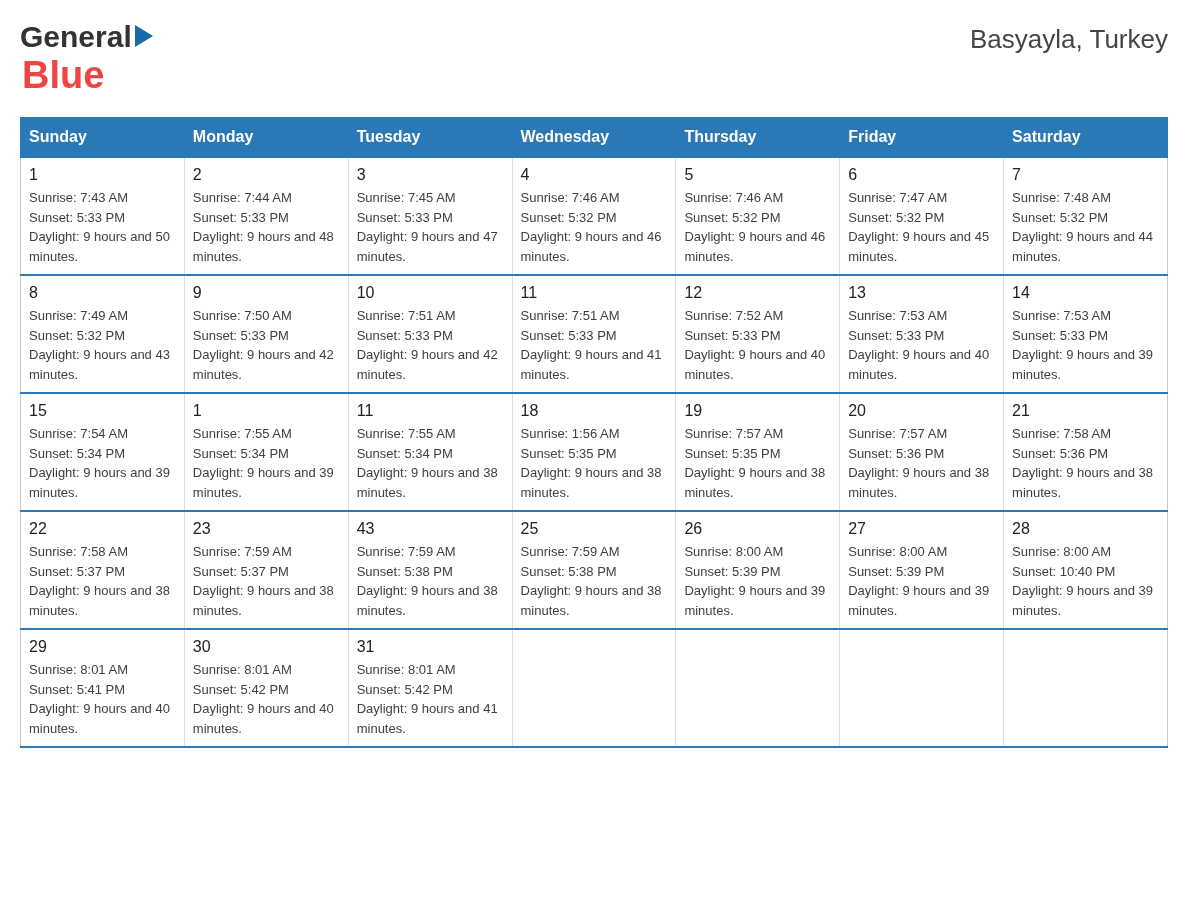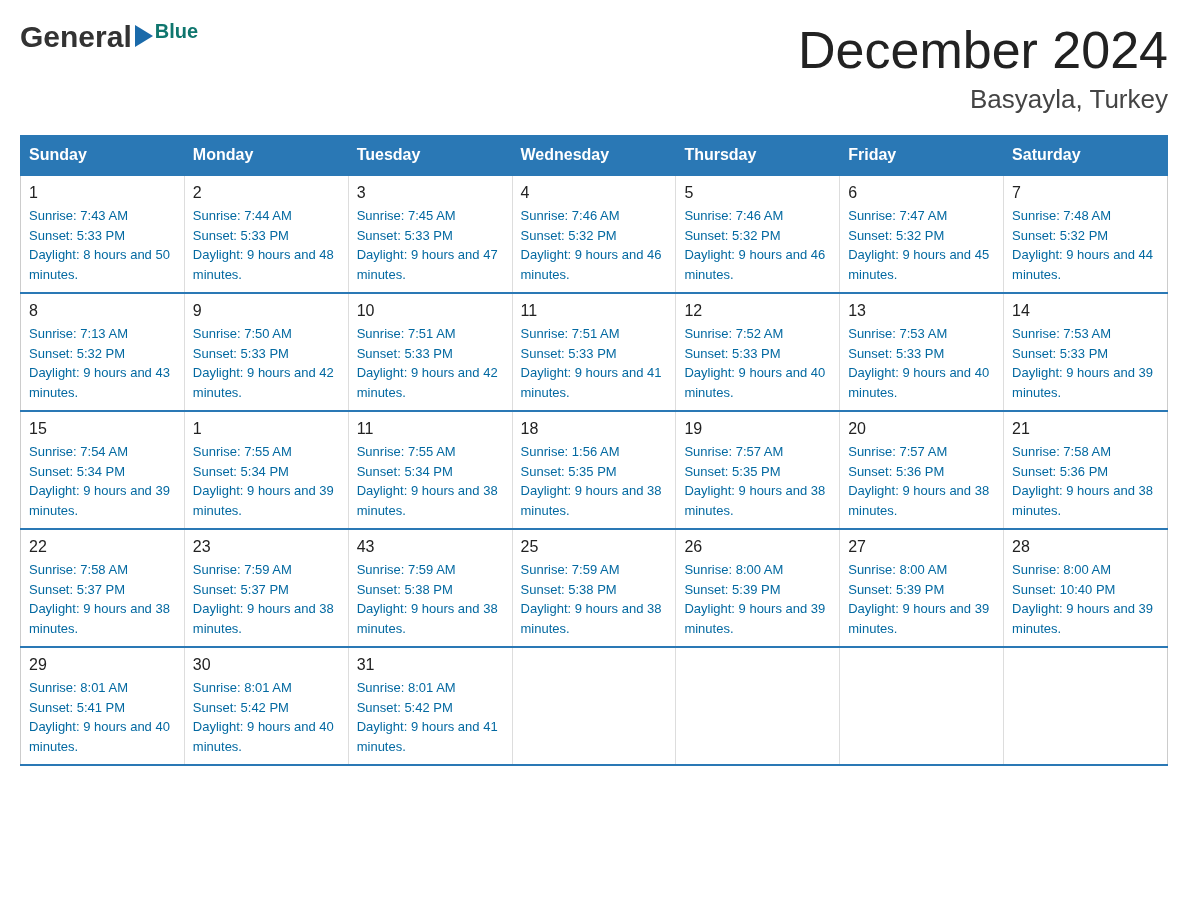--- a/index.html
+++ b/index.html
@@ -11,20 +11,21 @@
       min-height: 918px;
     }
     .header {
       display: flex;
       justify-content: space-between;
       align-items: flex-start;
       margin-bottom: 20px;
     }
     .logo-wrapper {
       display: flex;
+      flex-direction: column;
     }
     .logo-row1 {
       display: flex;
       align-items: center;
     }
     .title-section {
       text-align: right;
     }
     .month-title {
       font-size: 52px;
@@ -73,21 +74,21 @@
     }
     .day-num {
       font-size: 16px;
       font-weight: normal;
       display: block;
       margin-bottom: 4px;
     }
     .day-info {
       font-size: 13px;
       line-height: 1.5;
-      color: #0369a1;
+      color: #404040;
     }
     .empty-cell {
       background: #fff;
     }
     tbody tr:last-child {
       border-bottom: 2px solid #2a78b5;
     }
   </style>
 </head>
 <body>
@@ -96,25 +97,24 @@
   <div class="logo-wrapper">
     <div class="logo-row1">
       <span style="font-size:30px;font-weight:bold;color:#333;">General</span>
       <span style="display:inline-block;margin-left:3px;margin-top:2px;">
         <svg width="18" height="22" viewBox="0 0 18 22">
           <polygon points="0,0 18,11 0,22" fill="#1a6aaa"></polygon>
         </svg>
       </span>
     </div>
     <div>
-      <span style="font-size:20px;font-weight:bold;color:#0f766e;margin-left:2px;">Blue</span>
+      <span style="font-size:38px;font-weight:bold;color:#ef4444;margin-left:2px;">Blue</span>
     </div>
   </div>
   <div class="title-section">
-    <div class="month-title">December 2024</div>
     <div class="location-title">Basyayla, Turkey</div>
   </div>
 </div>
 
 <table>
   <thead>
     <tr>
       <th>Sunday</th>
       <th>Monday</th>
       <th>Tuesday</th>
@@ -124,21 +124,21 @@
       <th>Saturday</th>
     </tr>
   </thead>
   <tbody id="calendar-body">
   <tr>
         <td>
           <span class="day-num">1</span>
         <div class="day-info">
           <span>Sunrise: 7:43 AM</span><br>
           <span>Sunset: 5:33 PM</span><br>
-          <span>Daylight: 8 hours and 50 minutes.</span>
+          <span>Daylight: 9 hours and 50 minutes.</span>
         </div>
         </td>
         <td>
           <span class="day-num">2</span>
         <div class="day-info">
           <span>Sunrise: 7:44 AM</span><br>
           <span>Sunset: 5:33 PM</span><br>
           <span>Daylight: 9 hours and 48 minutes.</span>
         </div>
         </td>
@@ -180,21 +180,21 @@
           <span>Sunrise: 7:48 AM</span><br>
           <span>Sunset: 5:32 PM</span><br>
           <span>Daylight: 9 hours and 44 minutes.</span>
         </div>
         </td>
       </tr>
       <tr>
         <td>
           <span class="day-num">8</span>
         <div class="day-info">
-          <span>Sunrise: 7:13 AM</span><br>
+          <span>Sunrise: 7:49 AM</span><br>
           <span>Sunset: 5:32 PM</span><br>
           <span>Daylight: 9 hours and 43 minutes.</span>
         </div>
         </td>
         <td>
           <span class="day-num">9</span>
         <div class="day-info">
           <span>Sunrise: 7:50 AM</span><br>
           <span>Sunset: 5:33 PM</span><br>
           <span>Daylight: 9 hours and 42 minutes.</span>

